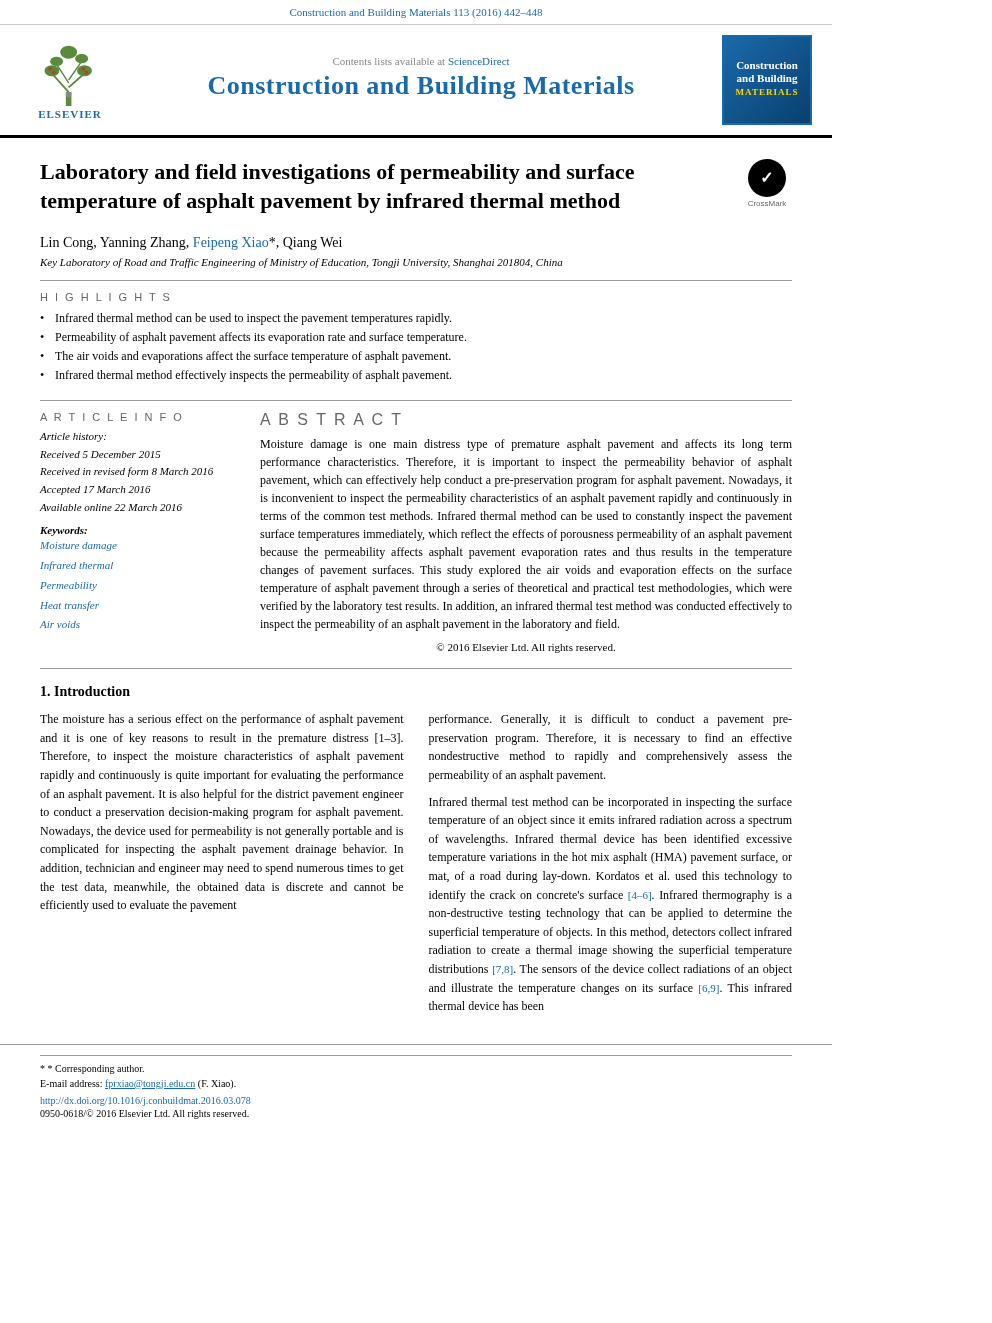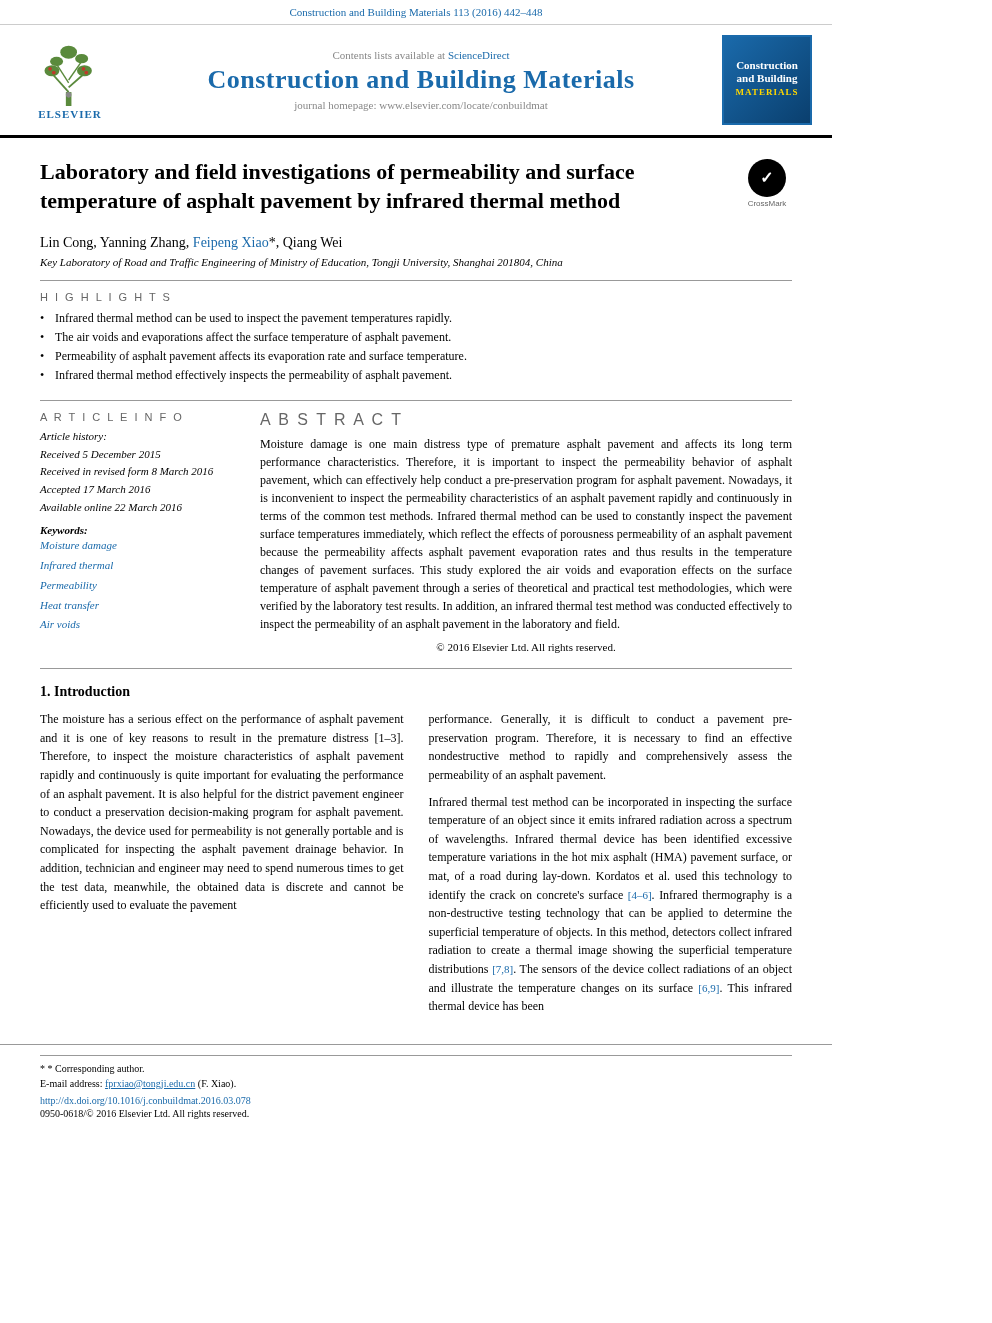--- a/index.html
+++ b/index.html
@@ -402,21 +402,20 @@
         <circle cx="38" cy="58" r="3" fill="#888"></circle>
       </svg>
       <span class="elsevier-label">ELSEVIER</span>
     </div>
 
     <div class="journal-title-center">
       <div class="sciencedirect-link">
         <span>Contents lists available at </span><a href="#">ScienceDirect</a>
       </div>
       <div class="journal-main-title">Construction and Building Materials</div>
-      <div class="journal-homepage">journal homepage: www.elsevier.com/locate/conbuildmat</div>
     </div>
 
     <div class="journal-logo-right">
       <div class="logo-right-title">Construction<br>and Building<br><span class="logo-right-sub">MATERIALS</span></div>
     </div>
   </div>
 
   <div class="article-content">
 
     <div class="article-title-section">
@@ -432,22 +431,22 @@
     </div>
 
     <div class="affiliation">Key Laboratory of Road and Traffic Engineering of Ministry of Education, Tongji University, Shanghai 201804, China</div>
 
     <hr class="thin-divider">
 
     <div class="highlights-section">
       <div class="section-label">H I G H L I G H T S</div>
       <ul class="highlights-list">
         <li>Infrared thermal method can be used to inspect the pavement temperatures rapidly.</li>
+        <li>Permeability of asphalt pavement affects its evaporation rate and surface temperature.</li>
         <li>The air voids and evaporations affect the surface temperature of asphalt pavement.</li>
-        <li>Permeability of asphalt pavement affects its evaporation rate and surface temperature.</li>
         <li>Infrared thermal method effectively inspects the permeability of asphalt pavement.</li>
       </ul>
     </div>
 
     <hr class="thin-divider">
 
     <div class="two-col">
 
       <div class="left-col article-info-section">
         <div class="section-label">A R T I C L E   I N F O</div>

